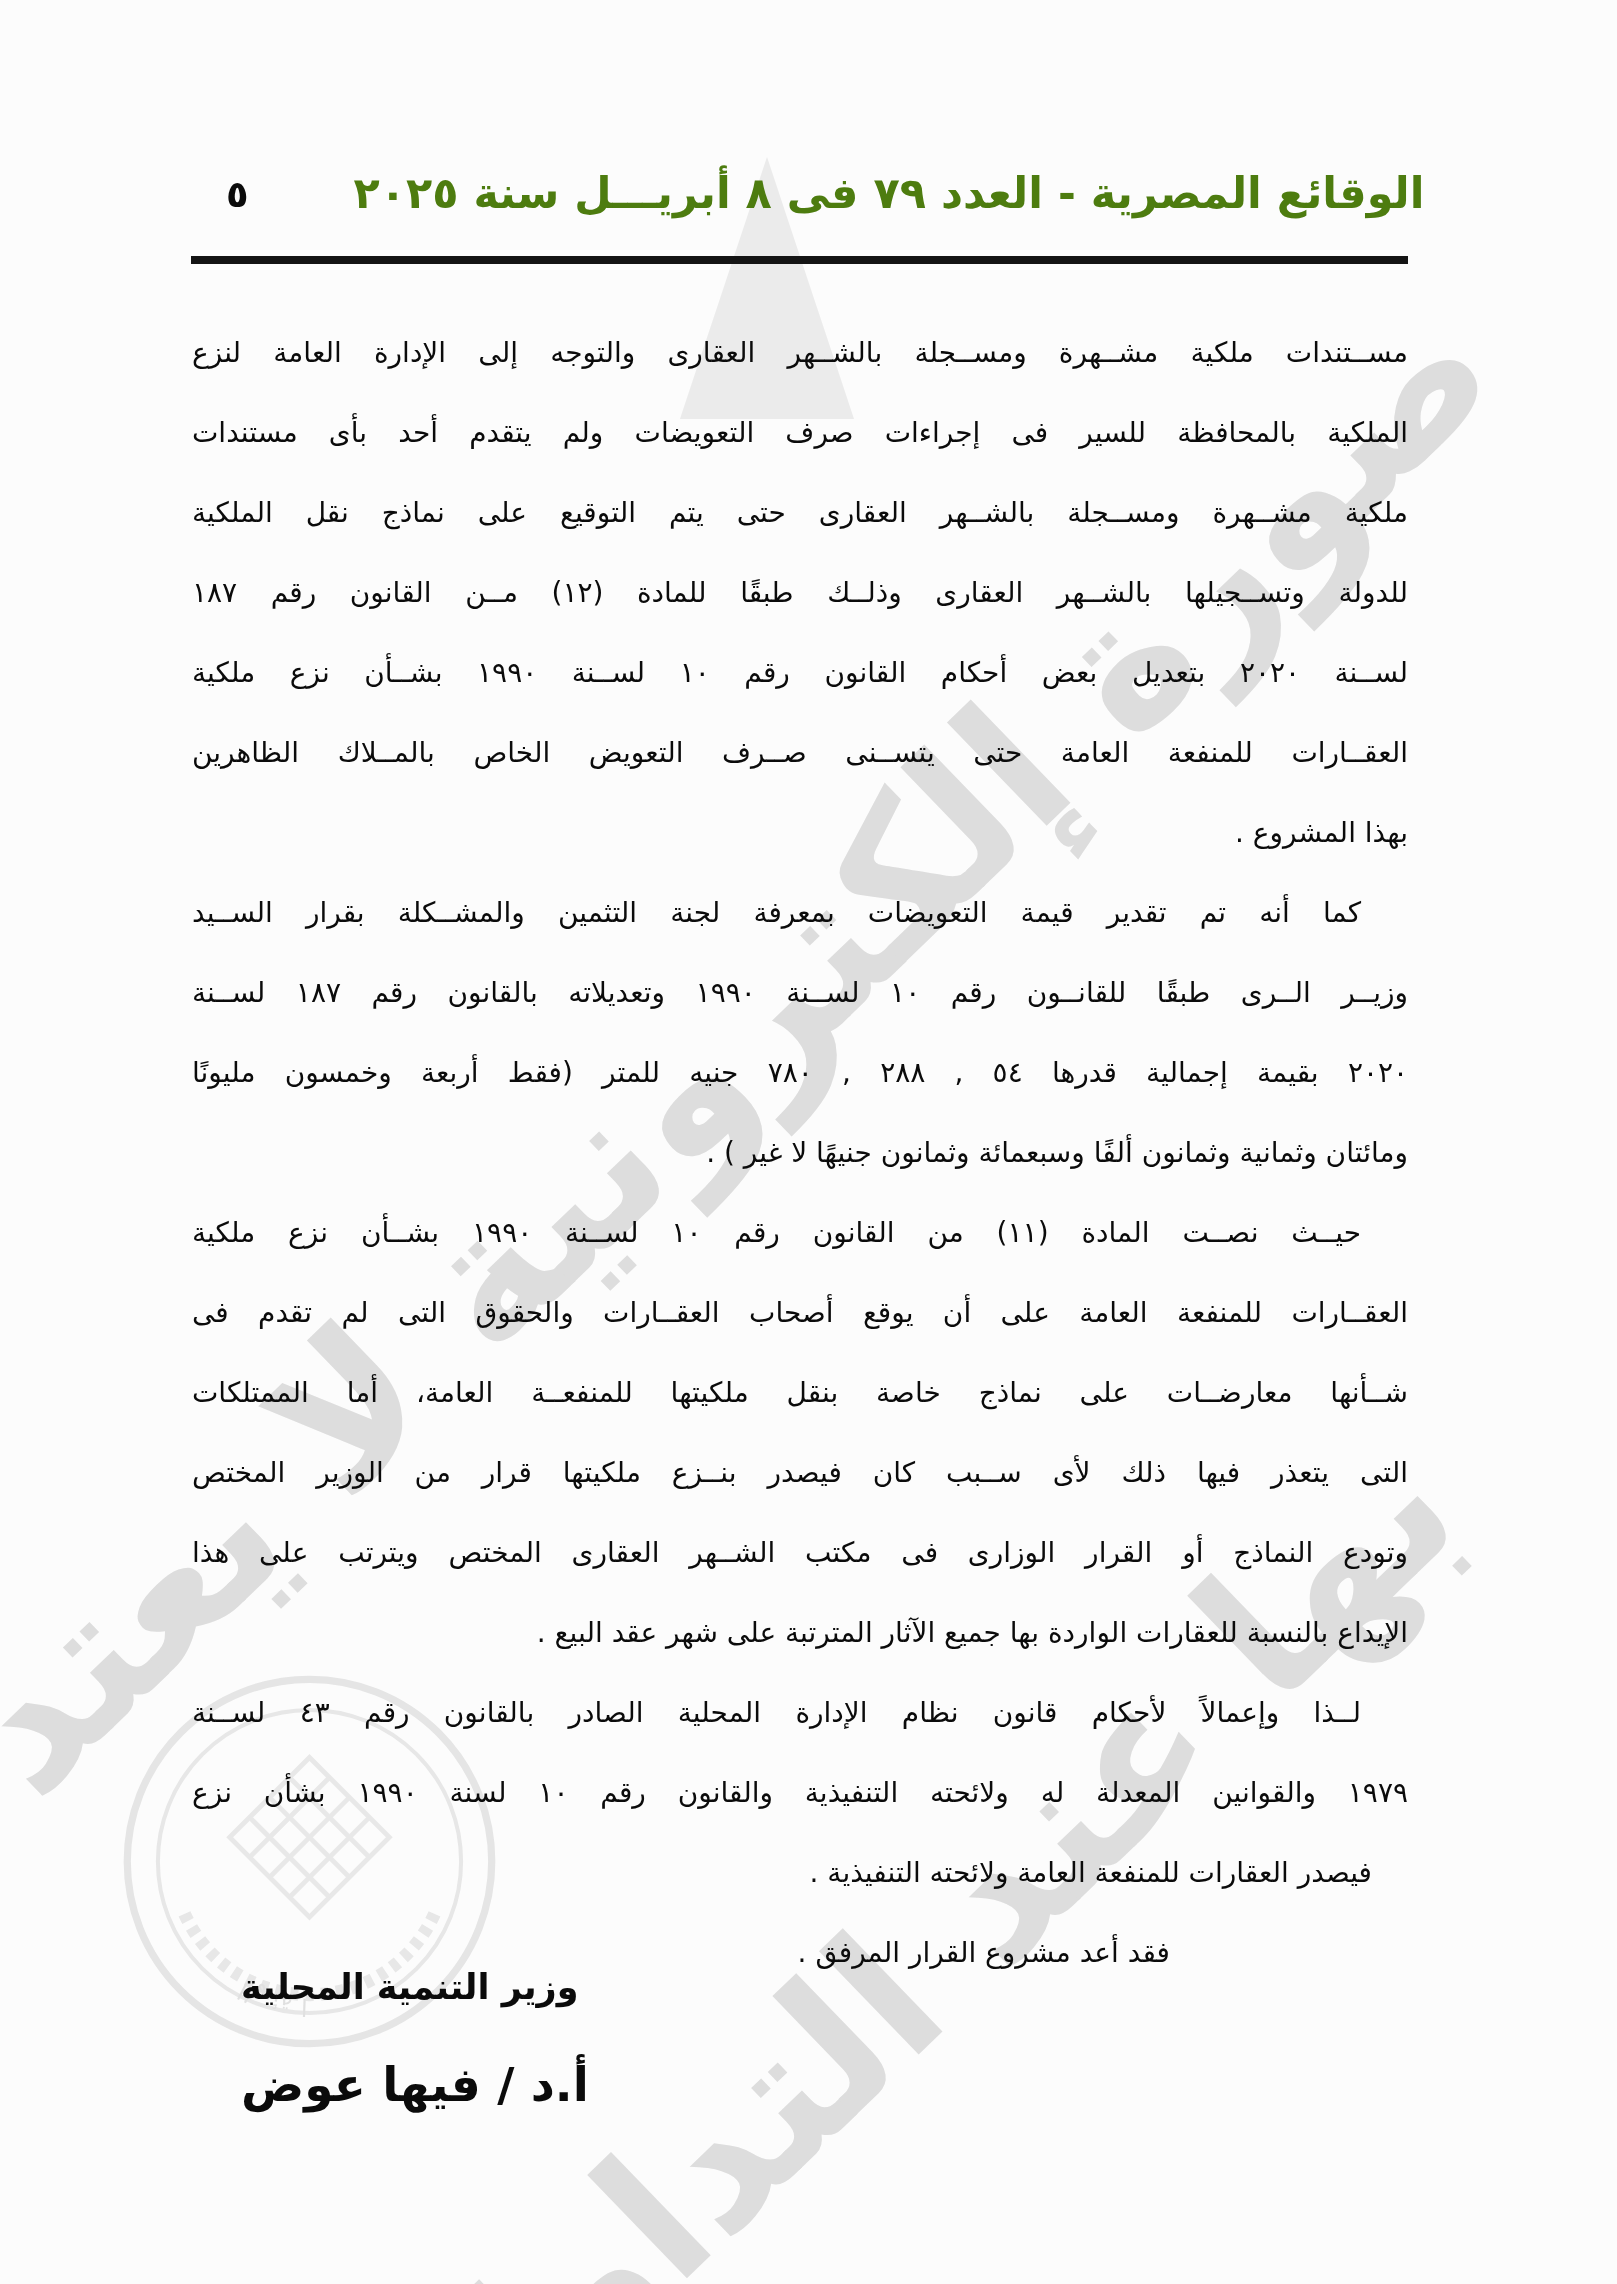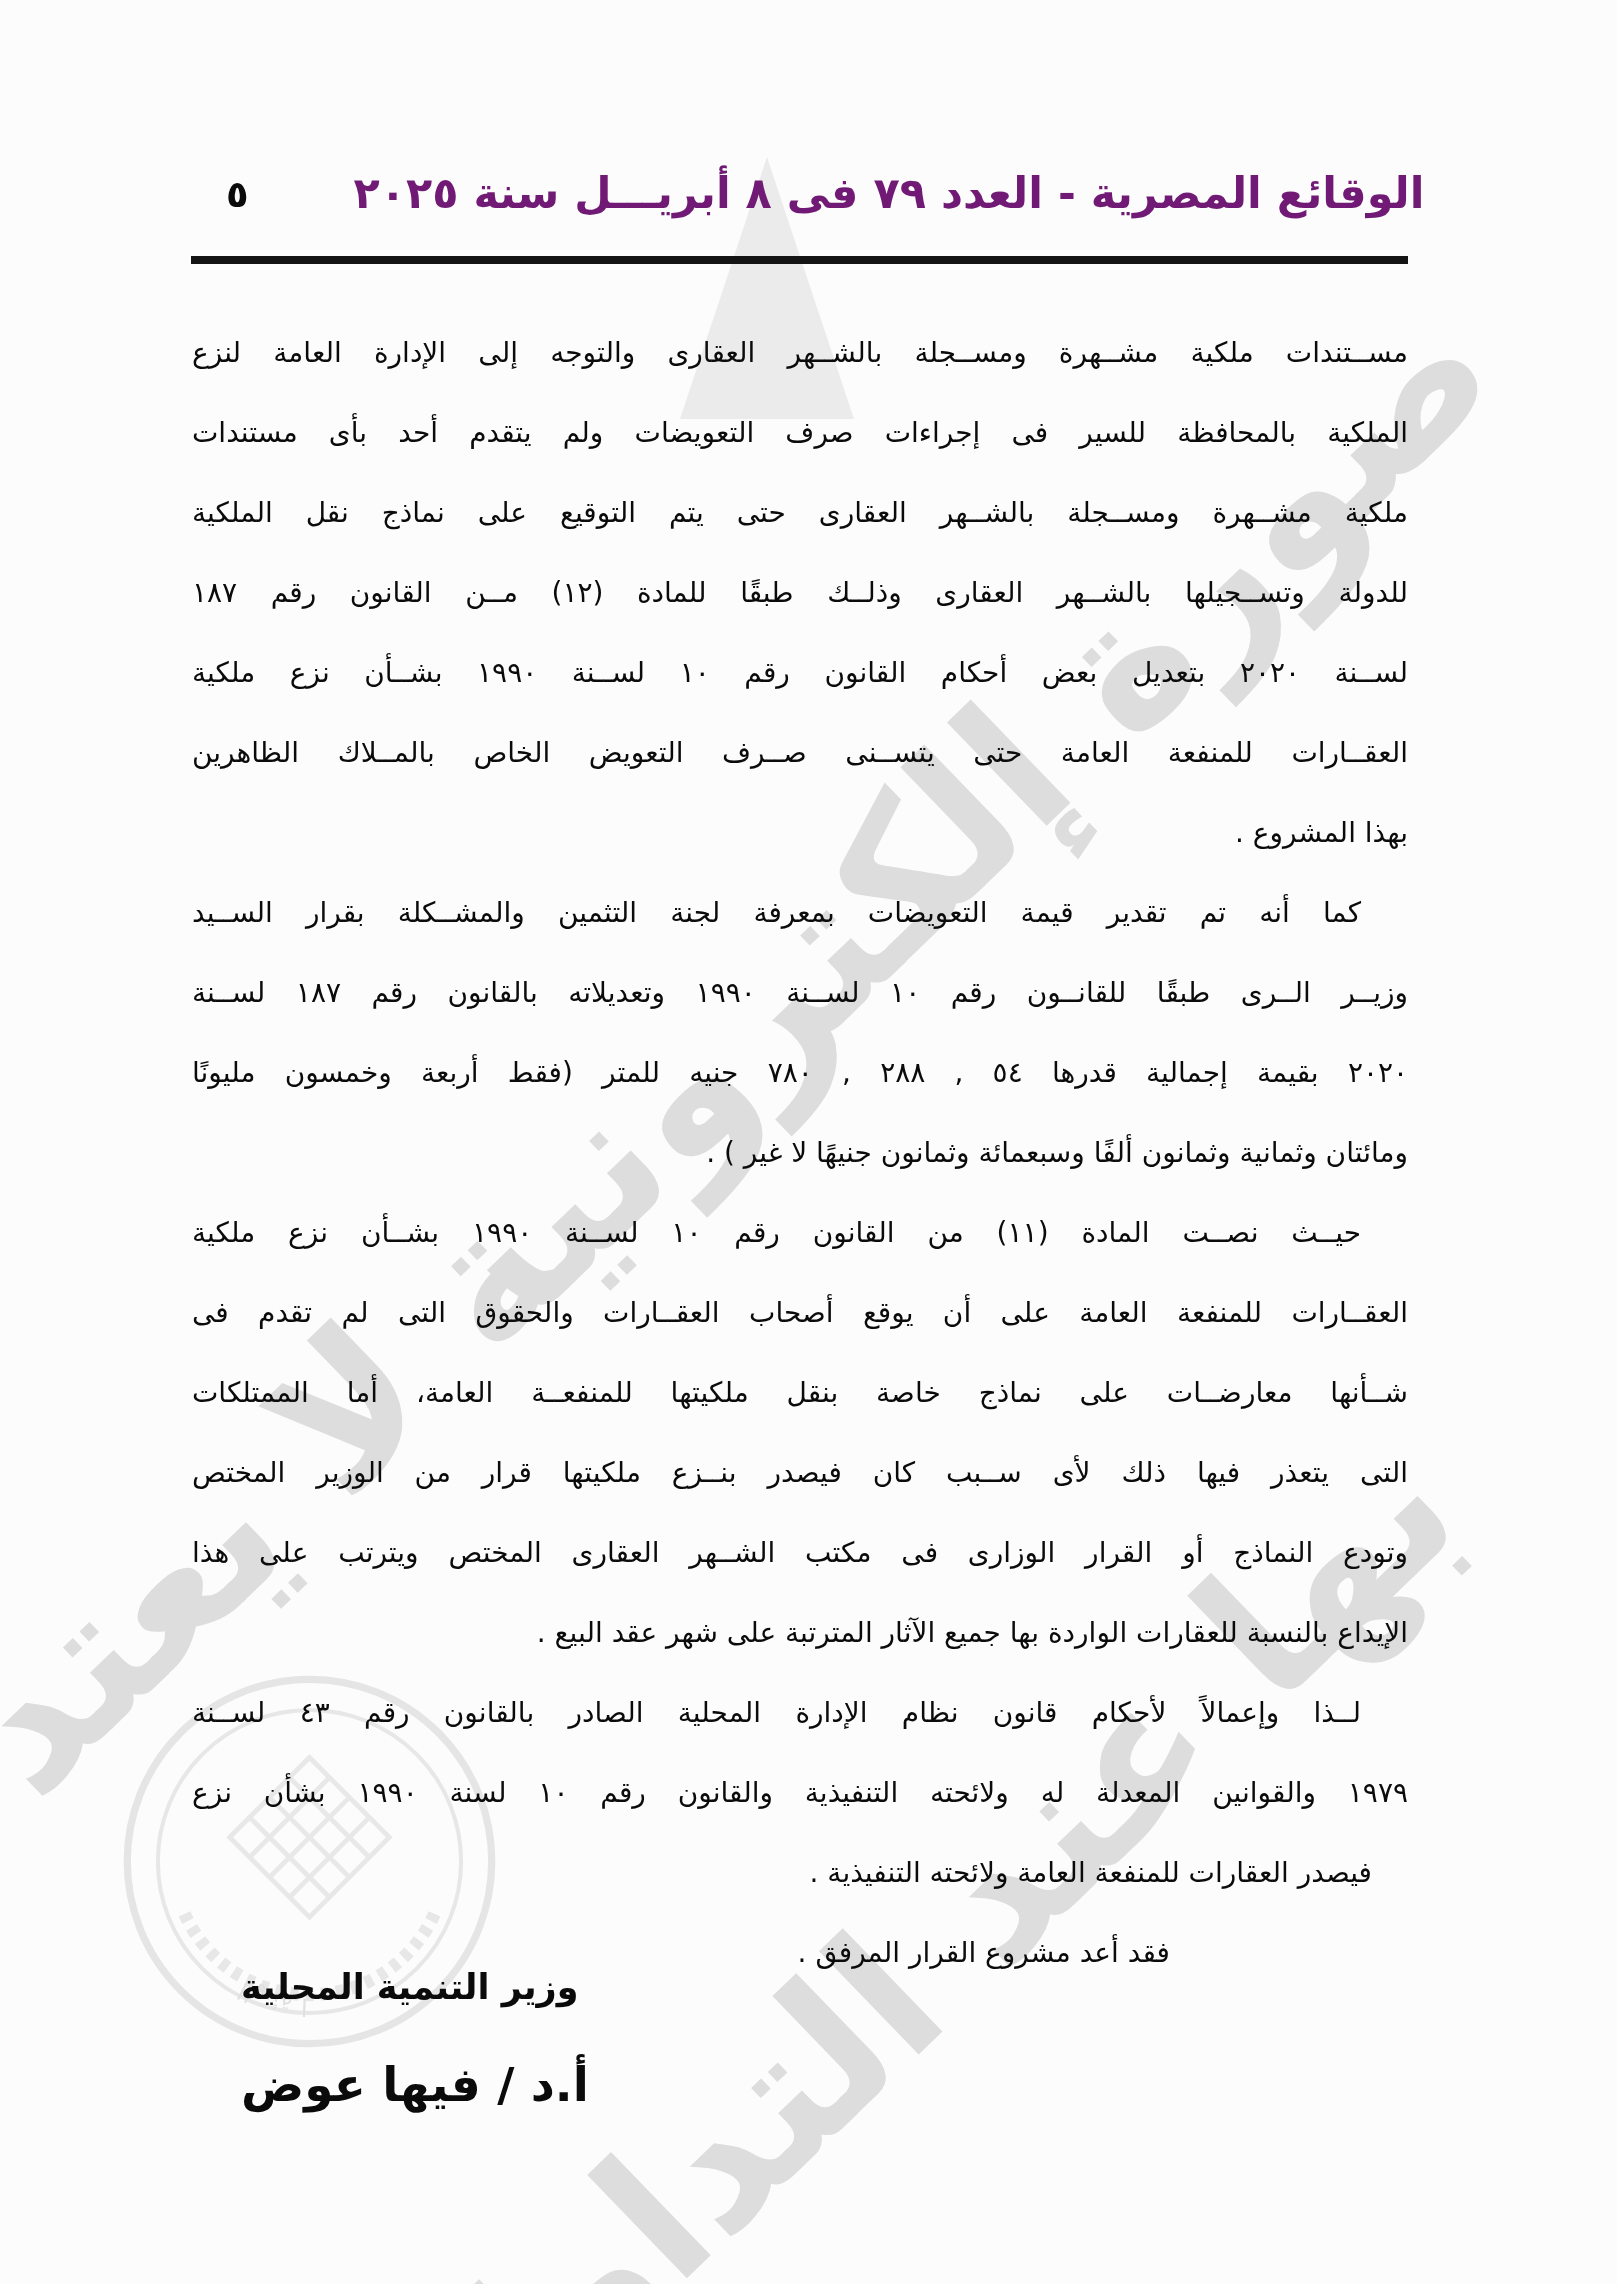--- a/index.html
+++ b/index.html
@@ -42,21 +42,21 @@
     opacity:.65;
   }
   
   #header{position:absolute;z-index:2;top:168px;left:0;width:100%;height:73px;}
   #gazette-title{
     position:absolute;
     left:890px;top:0;
     transform:translateX(-50%);
     white-space:nowrap;
     font-size:43px;font-weight:bold;
-    color:#701a75;
+    color:#4d7c0f;
   }
   #page-number{
     position:absolute;
     left:227px;top:4.8px;
     font-size:37px;font-weight:bold;
     color:#0b0b0b;
   }
   #header-rule{
     position:absolute;
     z-index:2;

